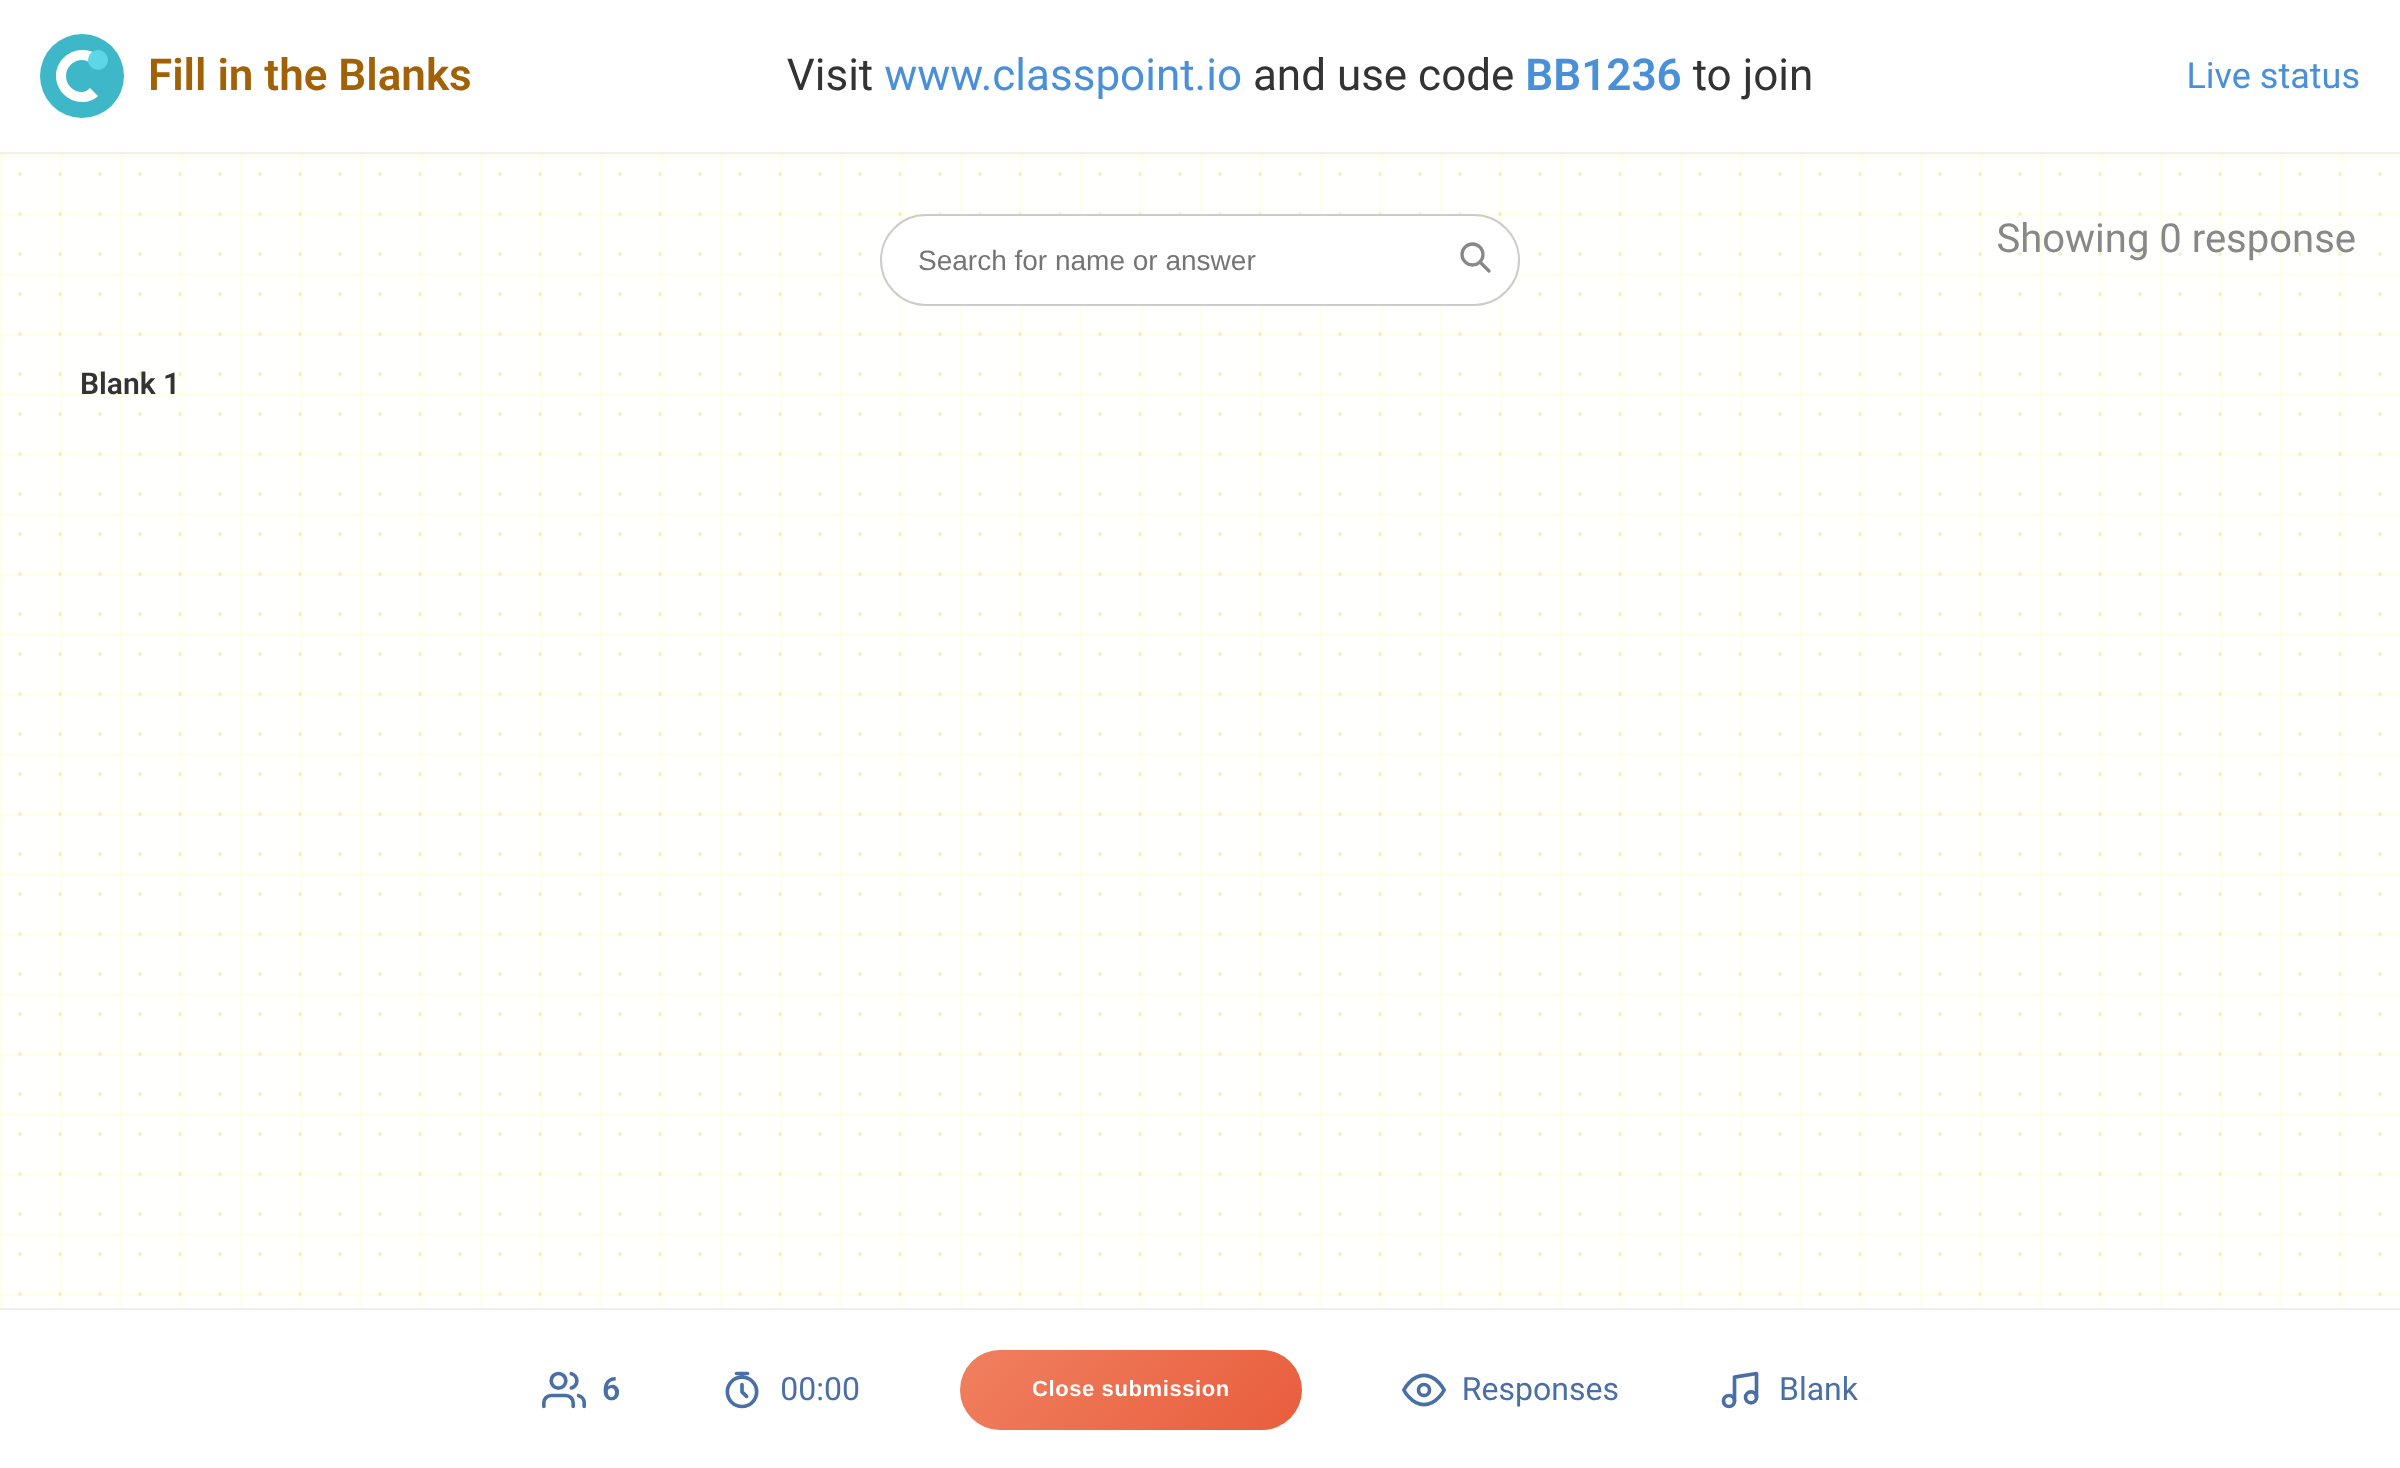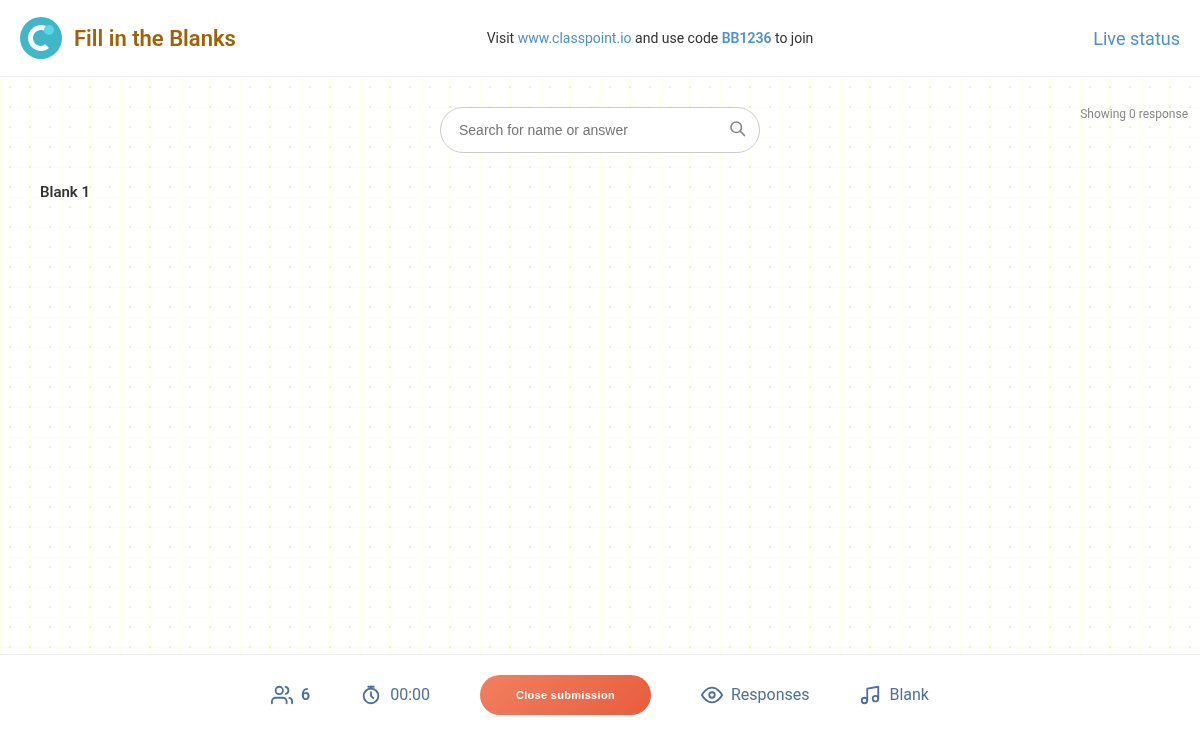--- a/index.html
+++ b/index.html
@@ -43,21 +43,21 @@
 
     .header-title {
       font-size: 22px;
       font-weight: 600;
       color: #a16207;
     }
 
     .header-center {
       flex: 1;
       text-align: center;
-      font-size: 14px;
+      font-size: 22px;
       color: #333333;
     }
 
     .header-center a {
       color: #4a90d9;
       text-decoration: none;
     }
 
     .header-code {
       color: #4a90d9;
@@ -136,23 +136,23 @@
       position: absolute;
       right: 14px;
       top: 50%;
       transform: translateY(-50%);
       color: #888888;
       pointer-events: none;
     }
 
     .showing-response {
       position: absolute;
-      right: 12px;
+      right: 22px;
       top: 30px;
-      font-size: 12px;
+      font-size: 20px;
       color: #888888;
     }
 
     
     .table-area {
       padding: 20px 40px;
       position: relative;
       z-index: 2;
     }
 

